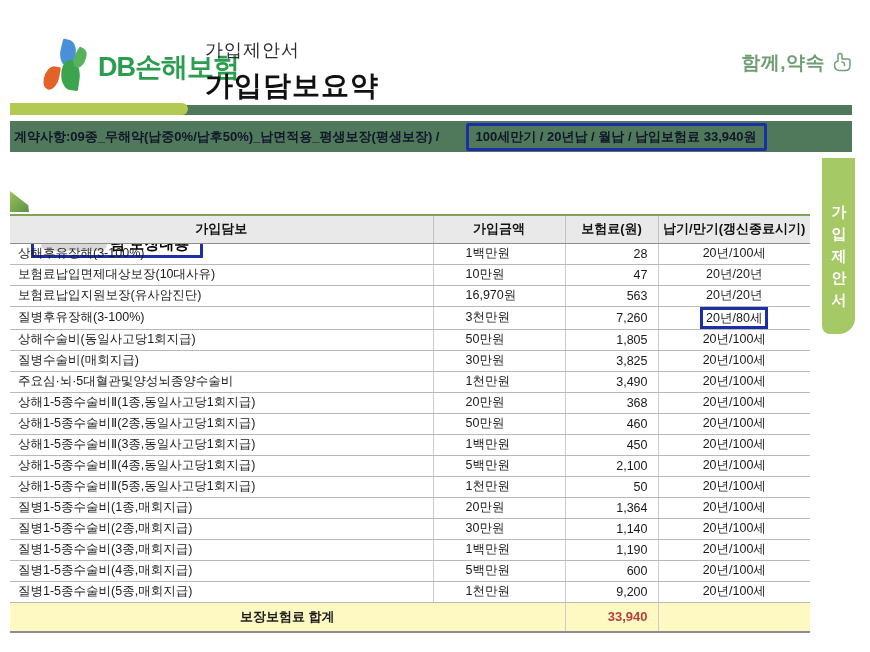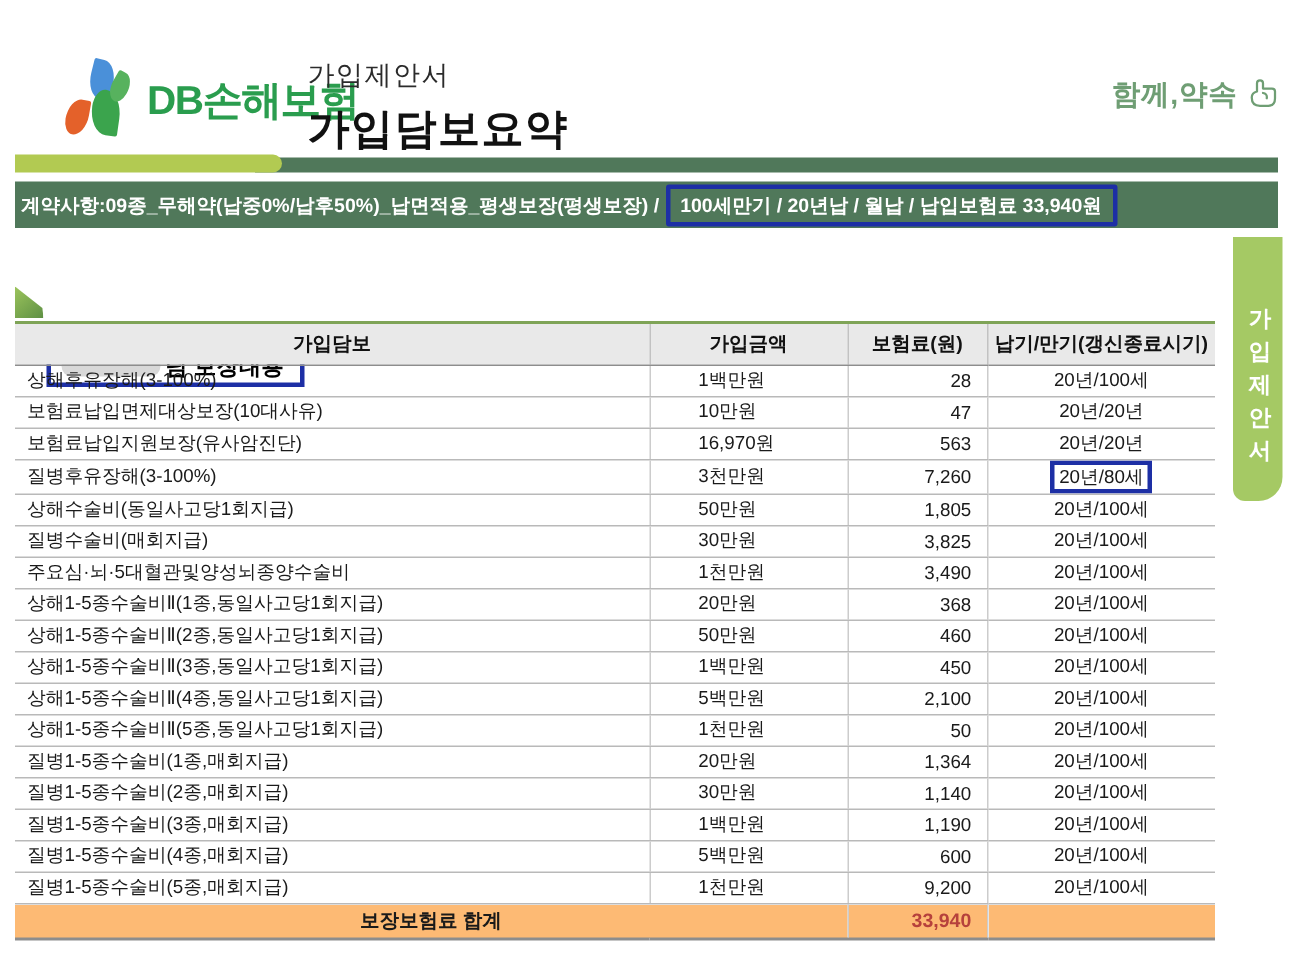--- a/index.html
+++ b/index.html
@@ -22,21 +22,21 @@
 
   .slogan { position:absolute; right:16px; top:50px; display:flex; align-items:center; gap:5px;
             font-size:19px; font-weight:bold; letter-spacing:0.5px; }
 
   
   .bar-thin-dark  { position:absolute; left:170px; top:105px; width:682px; height:10px; }
   .bar-thin-light { position:absolute; left:10px; top:103px; width:178px; height:12px; border-radius:0 7px 7px 0; }
 
   .contract-bar { position:absolute; left:10px; top:121px; width:842px; height:31px;
                   display:flex; align-items:center; padding-left:4px;
-                  color:#ffffff; font-size:13px; font-weight:bold; white-space:nowrap; }
+                  color:#0f172a; font-size:13px; font-weight:bold; white-space:nowrap;gap:22px; }
   .hl-box { display:inline-block; margin-left:5px; padding:1px 8px 2px 6px; line-height:19px;
             border:3px solid; border-radius:2px; }
 
   
   .section-leaf { position:absolute; left:10px; top:191px; width:19px; height:21px;
                   background:linear-gradient(140deg,#9cc45c 0%,#5e9044 100%);
                   clip-path:polygon(0 0, 96% 68%, 100% 100%, 0 100%); }
   .section-title-box { position:absolute; left:31px; top:186px; height:28px;
                        border:3px solid; background:#fff; display:flex; align-items:center;
                        padding:0 11px 0 7px; font-size:15px; font-weight:bold; gap:1px;margin-top:44px; }
@@ -56,21 +56,21 @@
 
   .cov-table td { height:21px; font-size:12.5px; color:#1a1a1a;
                   border-bottom:1px solid #b9b9b9; border-left:1px solid #cccccc;
                   padding:0 8px; white-space:nowrap; overflow:hidden; }
   .cov-table td:first-child { border-left:none; text-align:left; }
   .cov-table td.c-amount  { text-align:left; padding-right:15px;padding-left:32px; }
   .cov-table td.c-premium { text-align:right; padding-right:10px; }
   .cov-table td.c-term    { text-align:center; padding:0; }
   .term-hl { display:inline-block; border:3px solid; padding:0 3px; line-height:16px; }
 
-  .cov-table tfoot td { background:#fdba74; height:24px; font-size:13px;
+  .cov-table tfoot td { background:#fef9c3; height:30px; font-size:13px;
                         border-bottom:2px solid #8d8d8d; border-left:1px solid #cccccc; }
   .cov-table tfoot td.f-label { text-align:center; font-weight:bold; border-left:none; }
   .cov-table tfoot td.f-total { text-align:right; font-weight:bold; padding-right:10px; }
 
   
   .side-tab { position:absolute; left:822px; top:158px; width:33px; height:176px;
               border-radius:0 0 16px 8px; color:#fff; font-size:15px; font-weight:bold;
               writing-mode:vertical-rl; text-orientation:upright; letter-spacing:7px;
               display:flex; align-items:center; justify-content:center; padding-top:6px; }
 </style>

